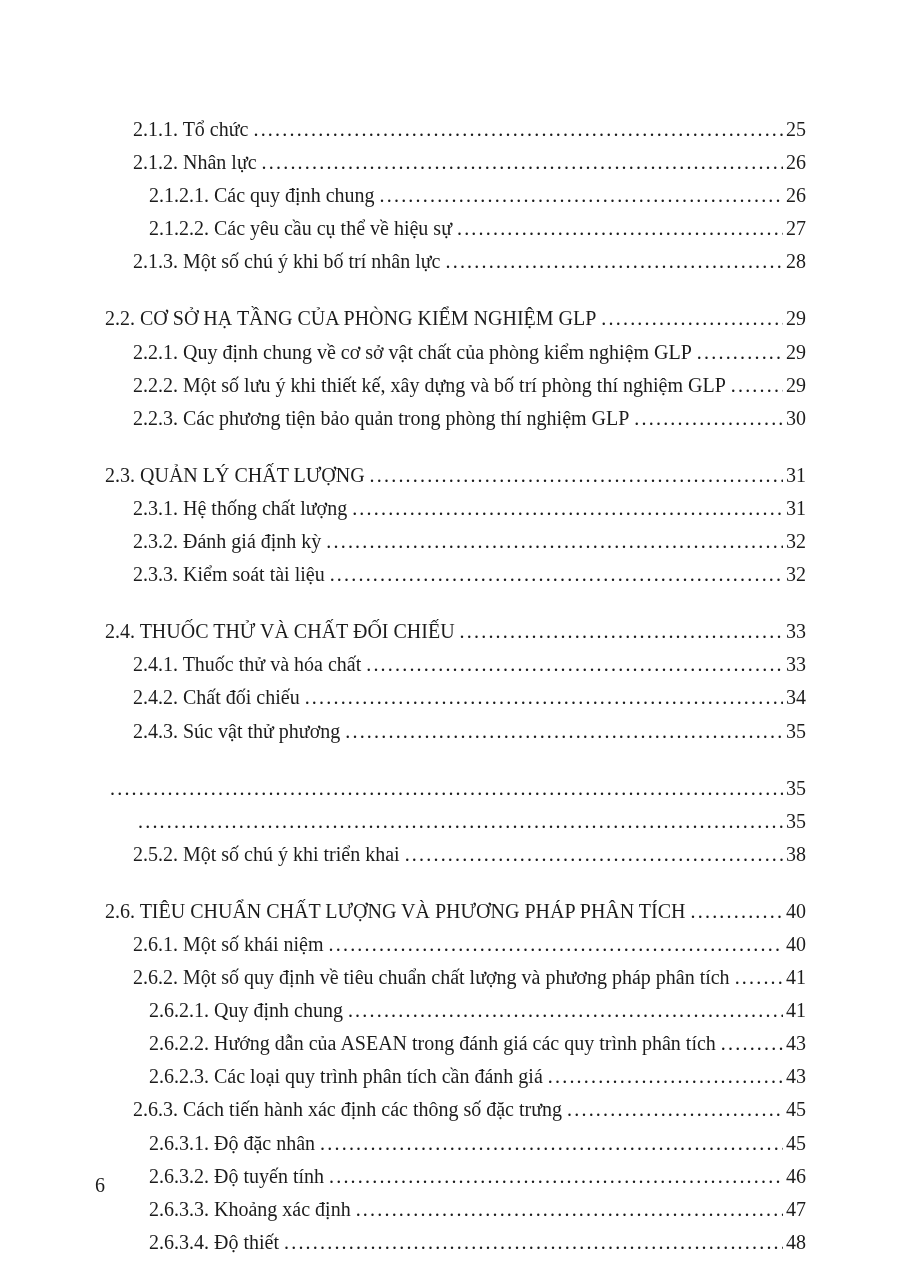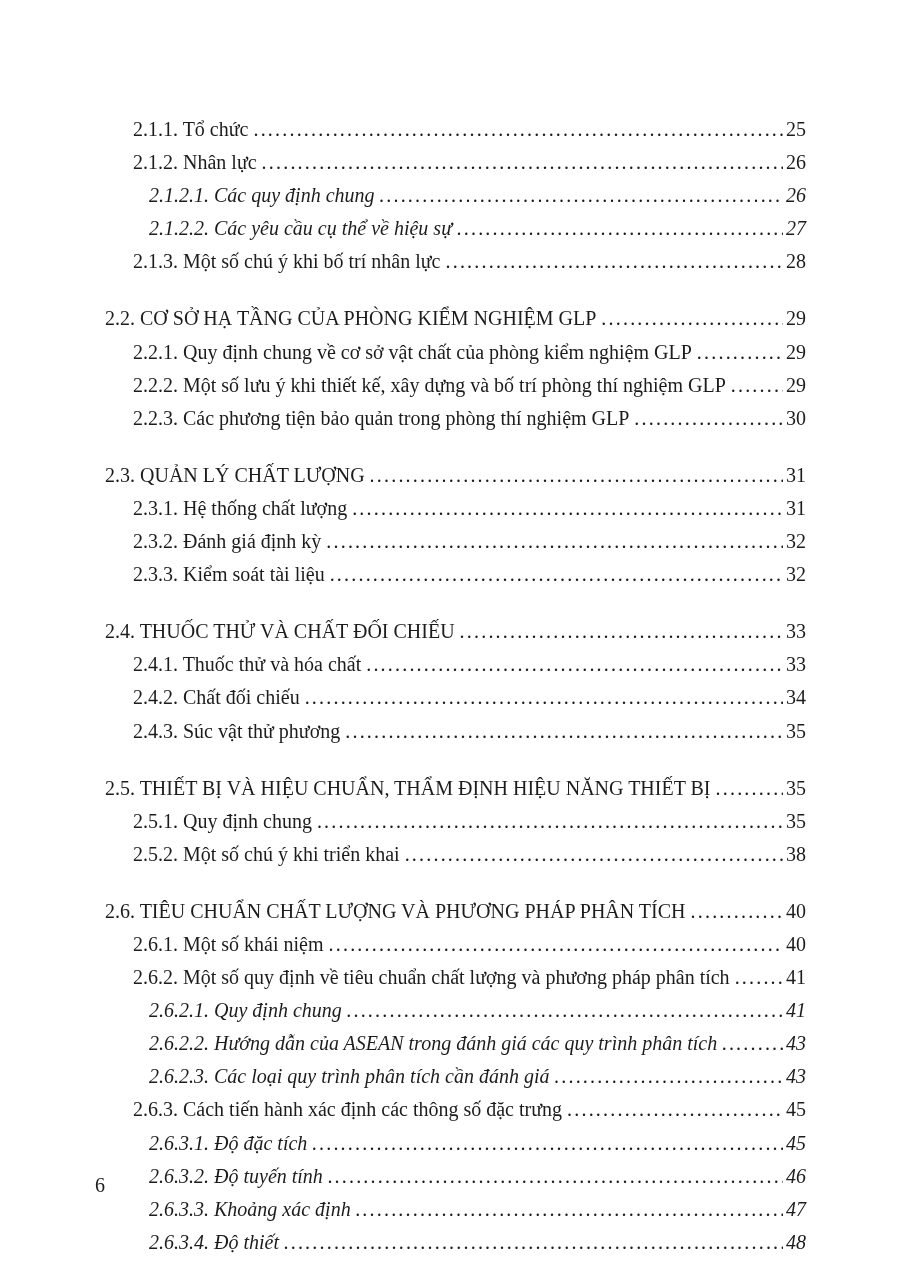--- a/index.html
+++ b/index.html
@@ -28,21 +28,21 @@
   }
   .toc-row {
     display: flex;
     align-items: baseline;
     height: 33.1px;
     font-size: 20px;
     line-height: 33.1px;
   }
   .toc-row.level-1 { padding-left: 0; margin-top: 24px; }
   .toc-row.level-2 { padding-left: 28px; }
-  .toc-row.level-3 { padding-left: 44px; font-style: italic; }
+  .toc-row.level-3 { padding-left: 44px; }
   .toc-label {
     white-space: nowrap;
   }
   .toc-dots {
     flex: 1;
     overflow: hidden;
     white-space: nowrap;
     margin-left: 5px;
     margin-right: 1px;
     letter-spacing: 2.2px;
@@ -147,26 +147,24 @@
         <span class="toc-label">2.4.2. Chất đối chiếu</span>
         <span class="toc-dots"></span>
         <span class="toc-page">34</span>
       </div>
       <div class="toc-row level-2">
         <span class="toc-label">2.4.3. Súc vật thử phương</span>
         <span class="toc-dots"></span>
         <span class="toc-page">35</span>
       </div>
       <div class="toc-row level-1">
-        <span class="toc-label">2.5. THIẾT BỊ VÀ HIỆU CHUẨN, THẨM ĐỊNH HIỆU NĂNG THIẾT BỊ</span>
         <span class="toc-dots"></span>
         <span class="toc-page">35</span>
       </div>
       <div class="toc-row level-2">
-        <span class="toc-label">2.5.1. Quy định chung</span>
         <span class="toc-dots"></span>
         <span class="toc-page">35</span>
       </div>
       <div class="toc-row level-2">
         <span class="toc-label">2.5.2. Một số chú ý khi triển khai</span>
         <span class="toc-dots"></span>
         <span class="toc-page">38</span>
       </div>
       <div class="toc-row level-1">
         <span class="toc-label">2.6. TIÊU CHUẨN CHẤT LƯỢNG VÀ PHƯƠNG PHÁP PHÂN TÍCH</span>
@@ -197,21 +195,21 @@
         <span class="toc-label">2.6.2.3. Các loại quy trình phân tích cần đánh giá</span>
         <span class="toc-dots"></span>
         <span class="toc-page">43</span>
       </div>
       <div class="toc-row level-2">
         <span class="toc-label">2.6.3. Cách tiến hành xác định các thông số đặc trưng</span>
         <span class="toc-dots"></span>
         <span class="toc-page">45</span>
       </div>
       <div class="toc-row level-3">
-        <span class="toc-label">2.6.3.1. Độ đặc tích</span>
+        <span class="toc-label">2.6.3.1. Độ đặc nhân</span>
         <span class="toc-dots"></span>
         <span class="toc-page">45</span>
       </div>
       <div class="toc-row level-3">
         <span class="toc-label">2.6.3.2. Độ tuyến tính</span>
         <span class="toc-dots"></span>
         <span class="toc-page">46</span>
       </div>
       <div class="toc-row level-3">
         <span class="toc-label">2.6.3.3. Khoảng xác định</span>

